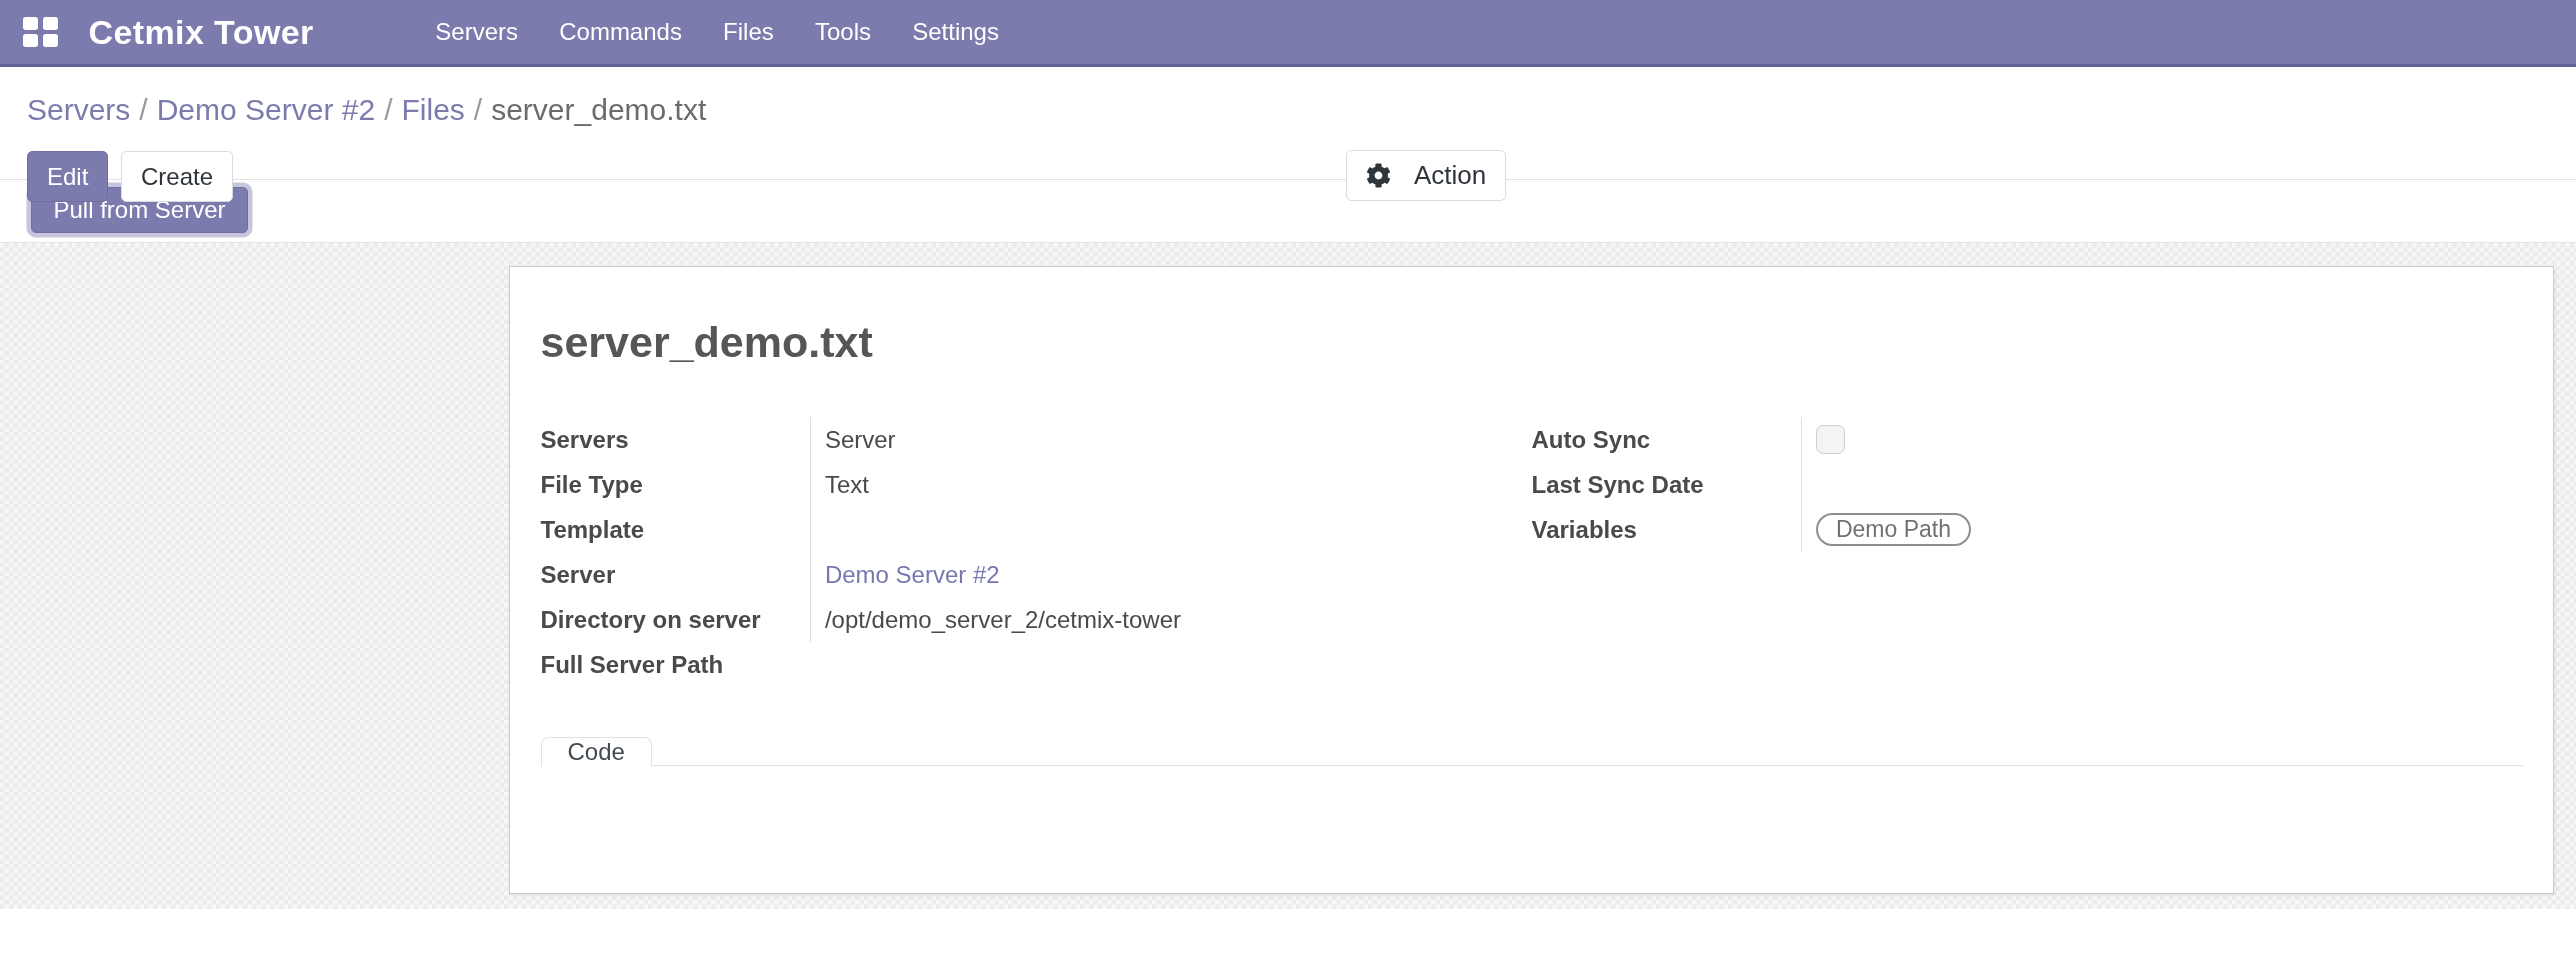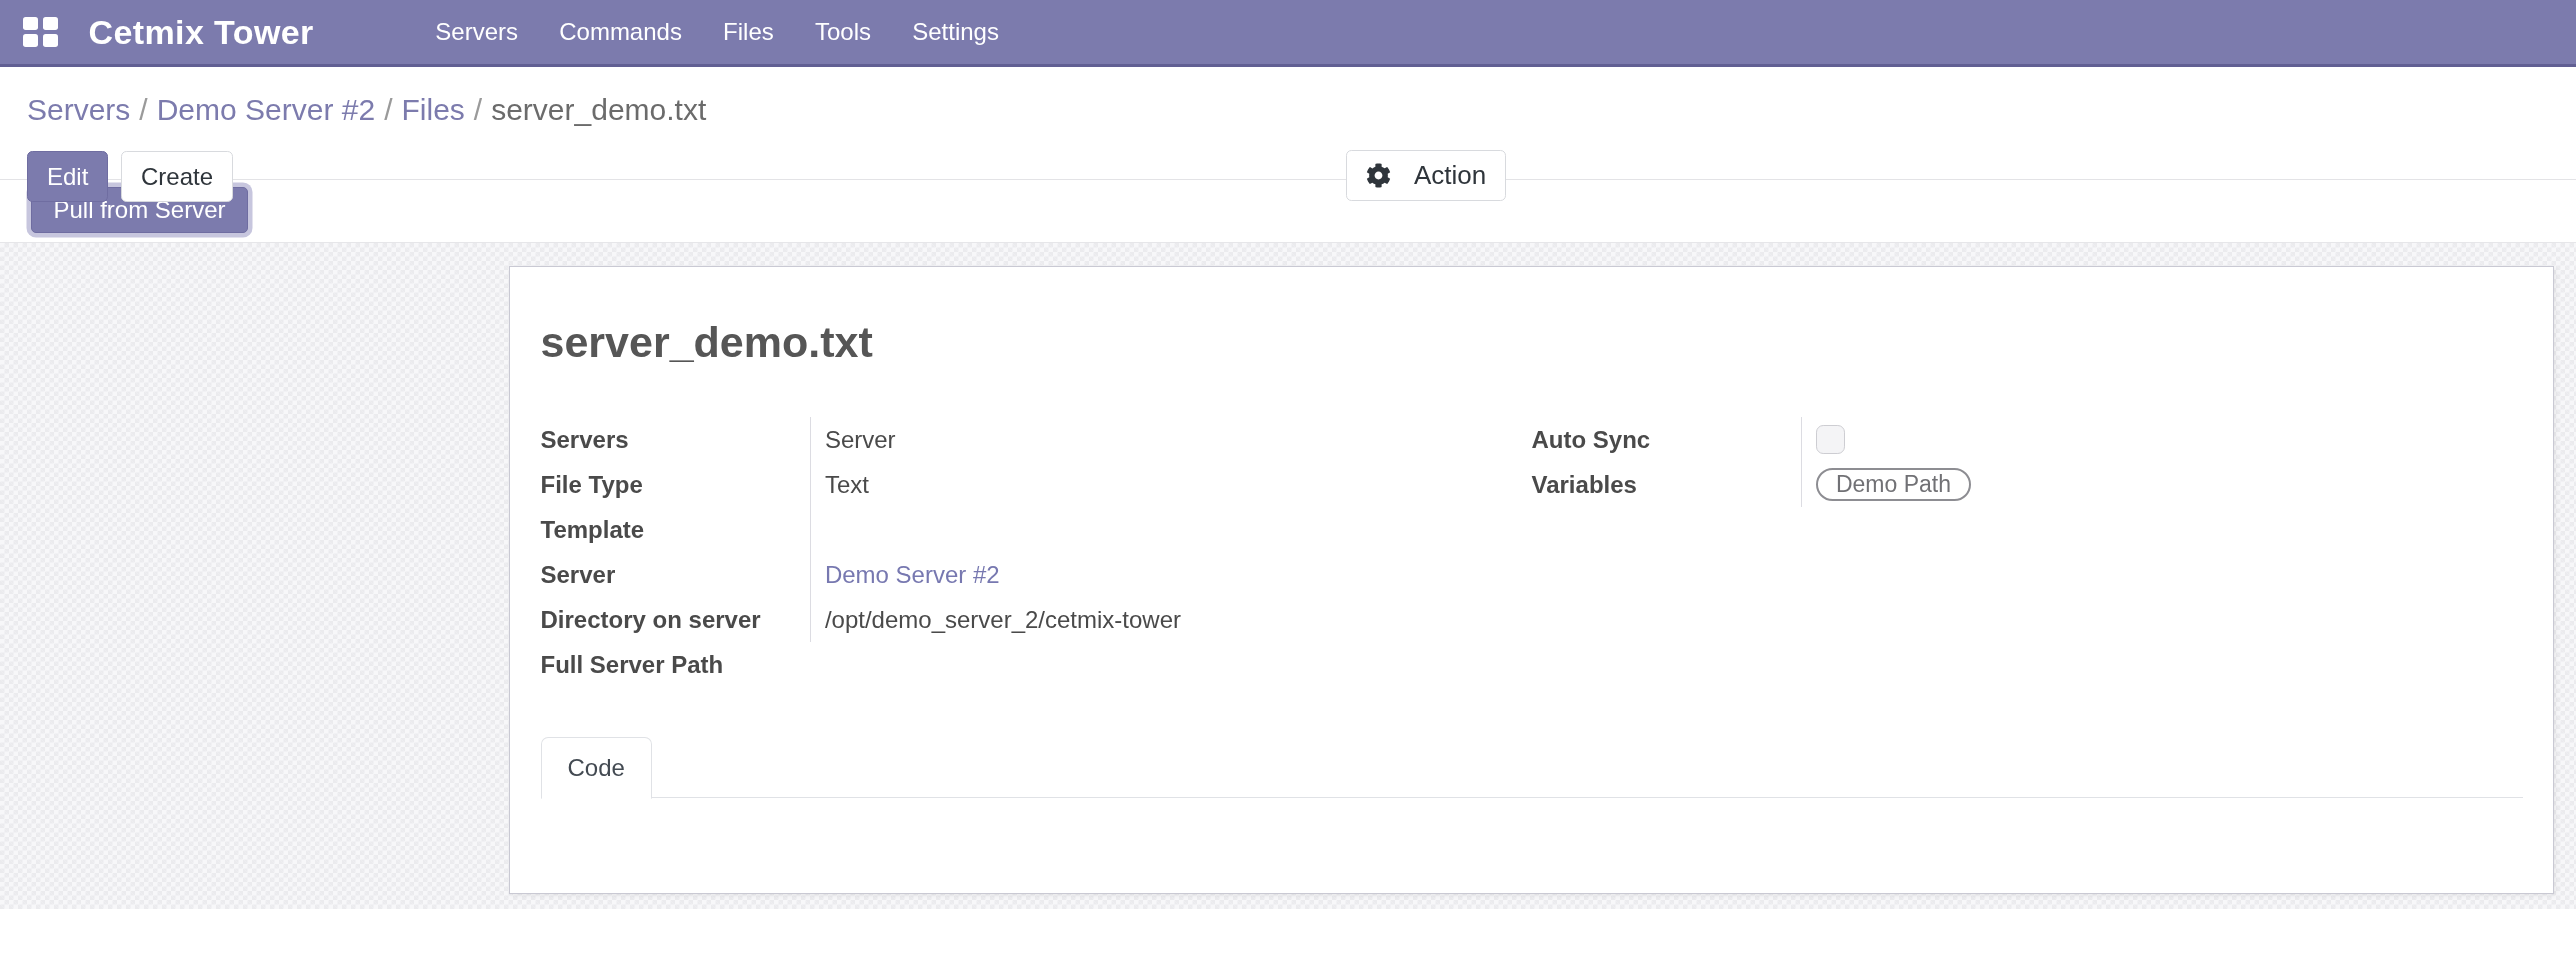--- a/index.html
+++ b/index.html
@@ -99,21 +99,21 @@
   }
   .tag-pill{
     display:inline-block;border:2.7px solid #8d8d92;border-radius:36px;
     padding:0px 18px;color:#717175;font-size:23px;line-height:29px;white-space:nowrap;
   }
   
   .notebook{margin-top:50px;}
   .tabs{display:flex;border-bottom:1.8px solid #e0e2e6;}
   .tab{
     font-size:24px;line-height:28px;color:#434a52;background:#fff;cursor:pointer;
-    padding:16px 26px;border:1.8px solid #e0e2e6;border-bottom:1.8px solid #fff;
+    padding:0 26px;border:1.8px solid #e0e2e6;border-bottom:1.8px solid #fff;
     border-radius:7.2px 7.2px 0 0;margin-bottom:-1.8px;
   }
 </style>
 </head>
 <body>
 
 <div class="navbar">
   <div class="apps-icon">
     <span></span>
       <span></span>
@@ -187,20 +187,24 @@
           </div>
         </div>
       <div class="field-group" id="right-group">
           <div class="field-row">
             <div class="field-label">Auto Sync</div>
             <div class="field-value-col">
               <div class="checkbox"></div>
             </div>
           </div>
           <div class="field-row">
+            <div class="field-label">Last Sync Date</div>
+            <div class="field-value-col"></div>
+          </div>
+          <div class="field-row">
             <div class="field-label">Variables</div>
             <div class="field-value-col">
               <span class="tag-pill">Demo Path</span>
             </div>
           </div>
         </div>
     </div>
 
     <div class="notebook">
       <div class="tabs" id="tabs-bar">

